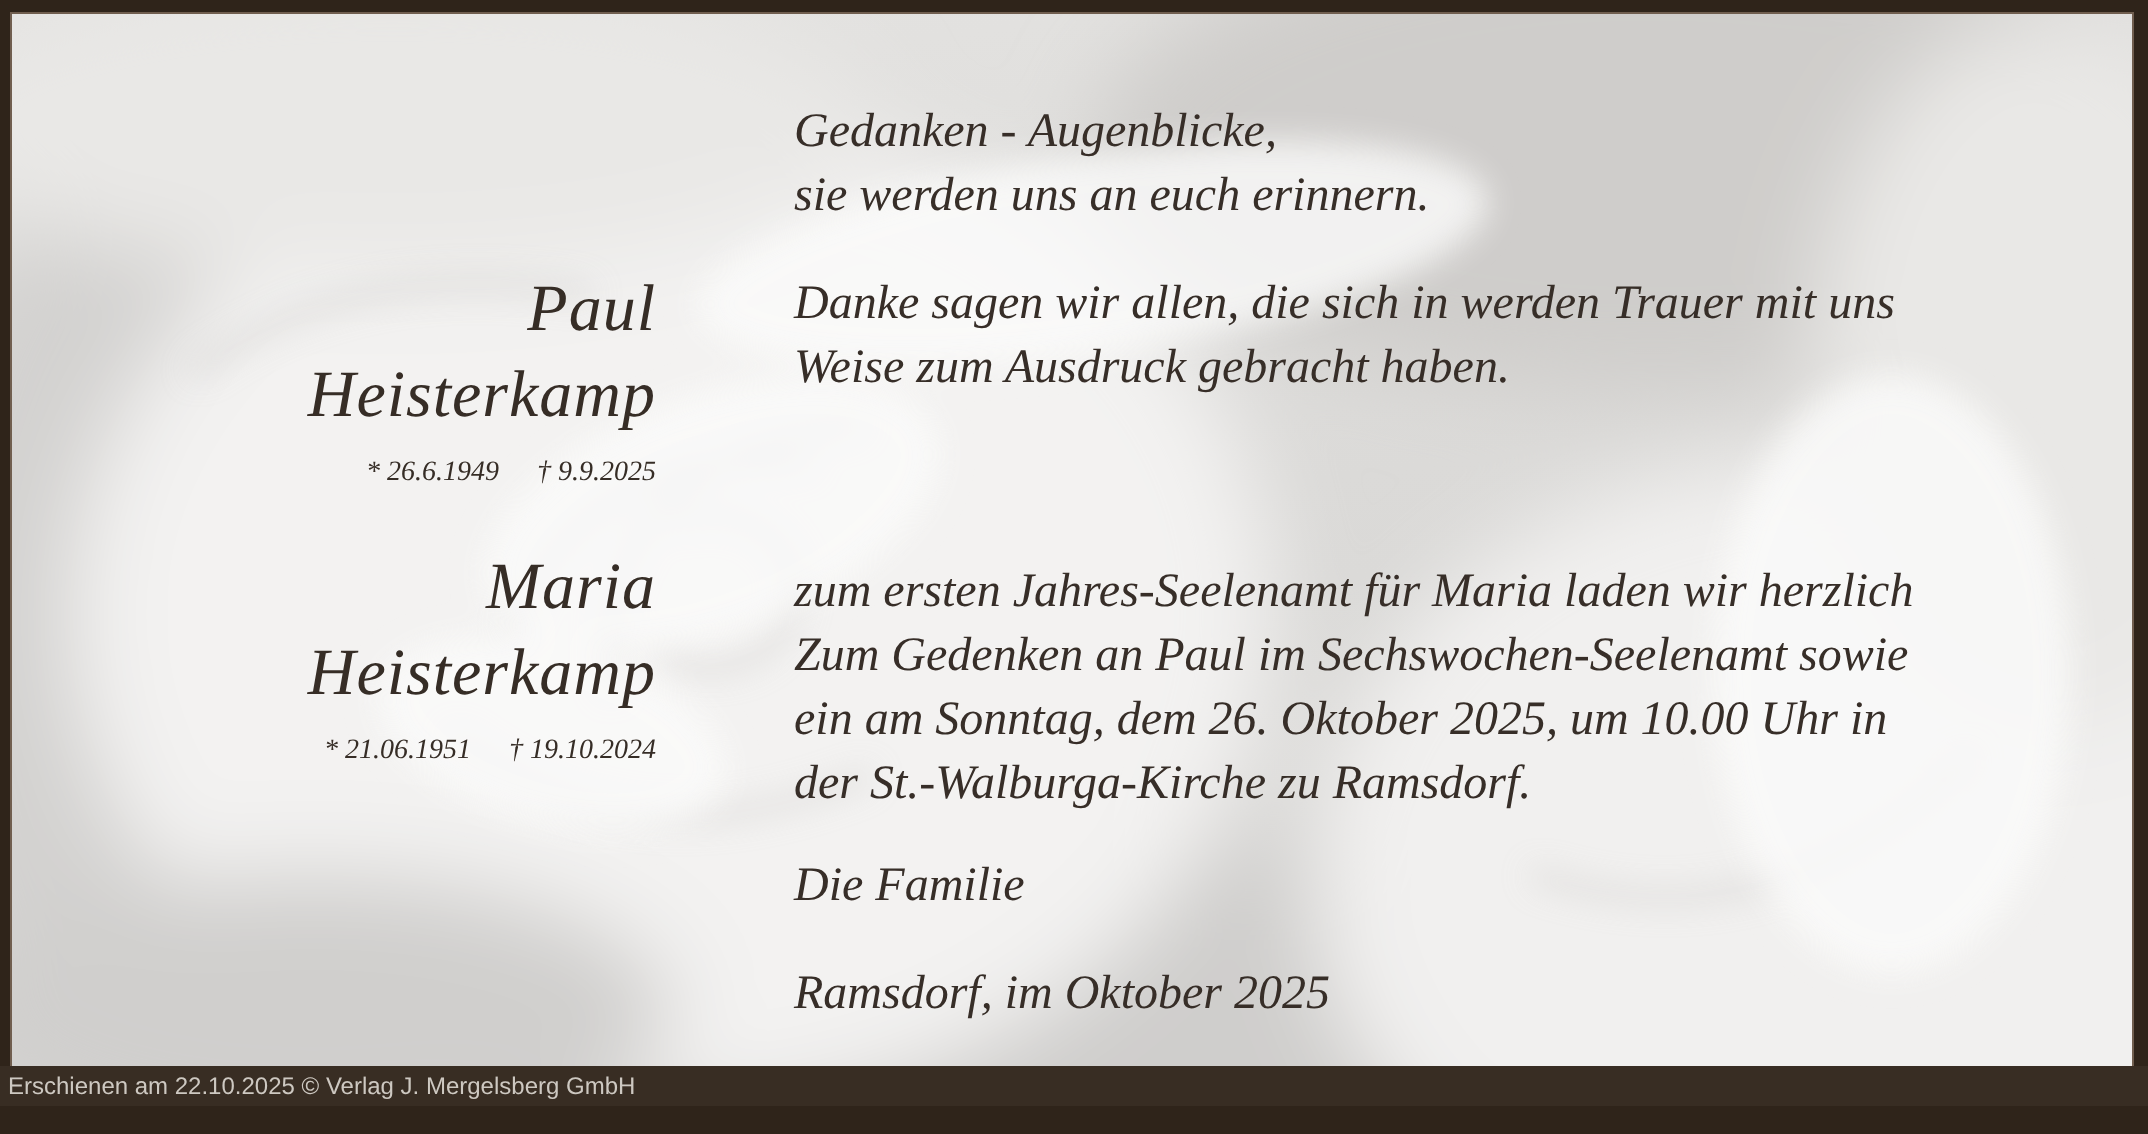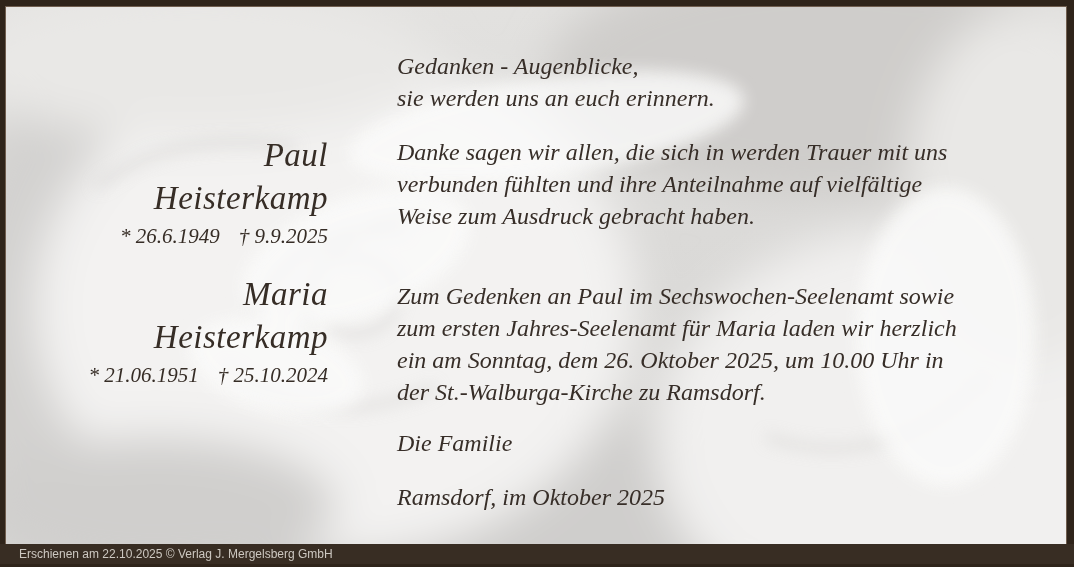--- a/index.html
+++ b/index.html
@@ -31,48 +31,48 @@
   .person-1{top:266px;font-family:Liberation Serif, serif;}
   .name-line{
     font-style:italic;
     font-size:33px;
     line-height:43px;
     letter-spacing:0.5px;
     white-space:nowrap;
   }
   .life-dates{
     font-style:italic;
-    font-size:21px;
+    font-size:14px;
     line-height:27px;
     margin-top:3px;
     white-space:nowrap;
   }
   .life-dates .death{margin-left:19px;}
   
   .msg-col{
     position:absolute;
     left:391px;top:0;width:640px;
     color:#372e28;
   }
   .block{position:absolute;left:0;font-style:italic;font-size:24px;line-height:32px;white-space:nowrap;}
   .blk-intro{top:27px;margin-top:16px;}
   .blk-thanks{top:129px;}
   .blk-invitation{top:273px;}
   .blk-closing{top:420px;text-align:right;}
   .blk-dateline{top:474px;}
   
   .footer-bar{
     position:absolute;
-    left:0;right:0;bottom:3px;height:20px;
+    left:0;right:0;bottom:14px;height:20px;
     background:#382d23;
     color:#cdc8c1;
     font-family:"Liberation Sans","DejaVu Sans",sans-serif;
     font-size:12px;
     line-height:20px;
-    padding-left:19px;
+    padding-left:4px;
     box-sizing:border-box;
     white-space:nowrap;
   }
 </style>
 </head>
 <body>
 
 <div class="page">
 
   <div class="photo">
@@ -126,42 +126,41 @@
         <div class="name-line">Heisterkamp</div>
         <div class="life-dates">
           <span>* 26.6.1949</span><span class="death">† 9.9.2025</span>
         </div>
       </div>
 
       <div class="person person-1">
         <div class="name-line">Maria</div>
         <div class="name-line">Heisterkamp</div>
         <div class="life-dates">
-          <span>* 21.06.1951</span><span class="death">† 25.10.2024</span>
+          <span>* 21.06.1951</span><span class="death">† 19.10.2024</span>
         </div>
       </div>
 
     </div>
 
     <div class="msg-col">
 
       <div class="block blk-intro">
         <div>Gedanken - Augenblicke,</div>
         <div>sie werden uns an euch erinnern.</div>
       </div>
 
       <div class="block blk-thanks">
         <div>Danke sagen wir allen, die sich in werden Trauer mit uns</div>
-        <div>verbunden fühlten und ihre Anteilnahme auf vielfältige</div>
         <div>Weise zum Ausdruck gebracht haben.</div>
       </div>
 
       <div class="block blk-invitation">
+        <div>zum ersten Jahres-Seelenamt für Maria laden wir herzlich</div>
         <div>Zum Gedenken an Paul im Sechswochen-Seelenamt sowie</div>
-        <div>zum ersten Jahres-Seelenamt für Maria laden wir herzlich</div>
         <div>ein am Sonntag, dem 26. Oktober 2025, um 10.00 Uhr in</div>
         <div>der St.-Walburga-Kirche zu Ramsdorf.</div>
       </div>
 
       <div class="block blk-closing">Die Familie</div>
 
       <div class="block blk-dateline">Ramsdorf, im Oktober 2025</div>
 
     </div>
   </div>

